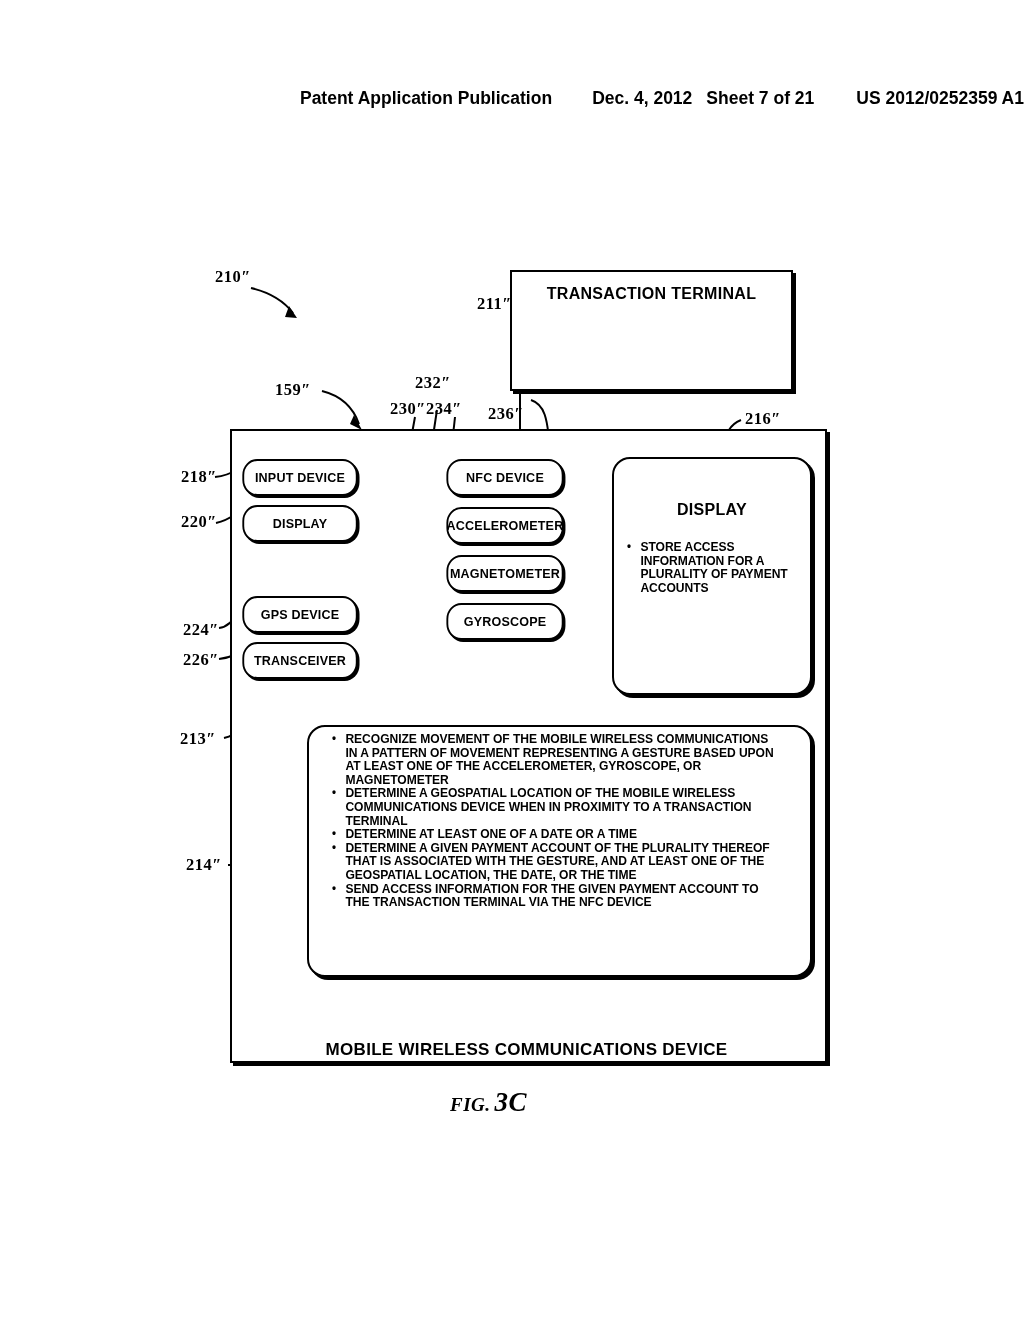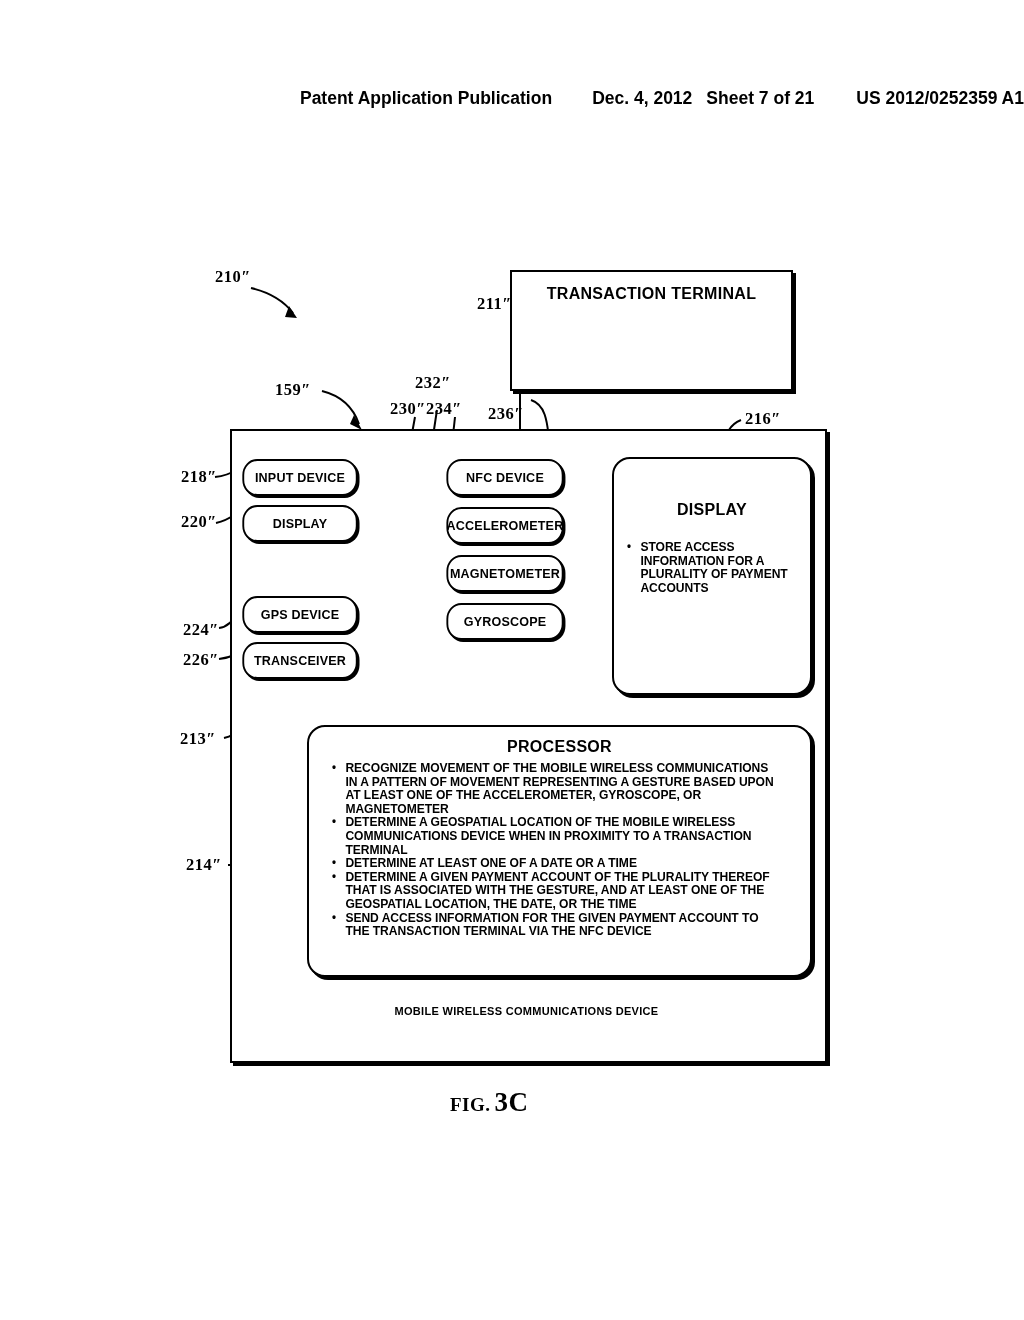--- a/index.html
+++ b/index.html
@@ -99,35 +99,37 @@
     font-weight:bold;
     font-size:16.5px;
     white-space:nowrap;
     letter-spacing:.5px;
   }
 
   
   .figcap{
     position:absolute;
     font-family:"Liberation Serif", serif;
+    font-style:italic;
     font-weight:bold;
     white-space:nowrap;
   }
   .figcap .fw{font-size:19px;letter-spacing:.5px;}
   .figcap .fn{font-size:27px;letter-spacing:.5px;}
 
   .devlabel{
     position:absolute;
     text-align:center;
     font-weight:700;
-    font-size:11px;
+    font-size:17px;
     font-family:"Liberation Sans Narrow","Liberation Sans",sans-serif;
     font-stretch:condensed;
     letter-spacing:.3px;
     white-space:nowrap;
+    margin-top:35px;
   }
 </style>
 </head>
 <body>
 
 <div id="page">
 
   <div class="hdr">
     <span class="s1">Patent Application Publication</span>
     <span class="s2">Dec. 4, 2012</span>
@@ -242,21 +244,20 @@
   <div class="node" style="left:612px;top:457px;width:196px;height:234px;
               border-radius:18px;display:block;transform:none;box-shadow:3px 3px 0 #000;">
     <div class="boxtitle" style="margin-top:42px;">DISPLAY</div>
     <ul class="bullets" style="margin:22px 8px 0 12px;">
       <li>STORE ACCESS INFORMATION FOR A PLURALITY OF PAYMENT ACCOUNTS</li>
     </ul>
   </div>
 
   <div class="node" style="left:307px;top:725px;width:501px;height:248px;
               border-radius:18px;display:block;transform:none;box-shadow:3px 3px 0 #000;">
-    <div class="boxtitle" style="margin-top:11px;">PROCESSOR</div>
     <ul class="bullets" style="margin:6px 10px 0 22px;">
       <li>RECOGNIZE MOVEMENT OF THE MOBILE WIRELESS COMMUNICATIONS IN A PATTERN OF MOVEMENT REPRESENTING A GESTURE BASED UPON AT LEAST ONE OF THE ACCELEROMETER, GYROSCOPE, OR MAGNETOMETER</li>
       <li>DETERMINE A GEOSPATIAL LOCATION OF THE MOBILE WIRELESS COMMUNICATIONS DEVICE WHEN IN PROXIMITY TO A TRANSACTION TERMINAL</li>
       <li>DETERMINE AT LEAST ONE OF A DATE OR A TIME</li>
       <li>DETERMINE A GIVEN PAYMENT ACCOUNT OF THE PLURALITY THEREOF THAT IS ASSOCIATED WITH THE GESTURE, AND AT LEAST ONE OF THE GEOSPATIAL LOCATION, THE DATE, OR THE TIME</li>
       <li>SEND ACCESS INFORMATION FOR THE GIVEN PAYMENT ACCOUNT TO THE TRANSACTION TERMINAL VIA THE NFC DEVICE</li>
     </ul>
   </div>
 
   <div class="devlabel" style="left:230px;top:1005px;width:593px;">MOBILE WIRELESS COMMUNICATIONS DEVICE</div>

